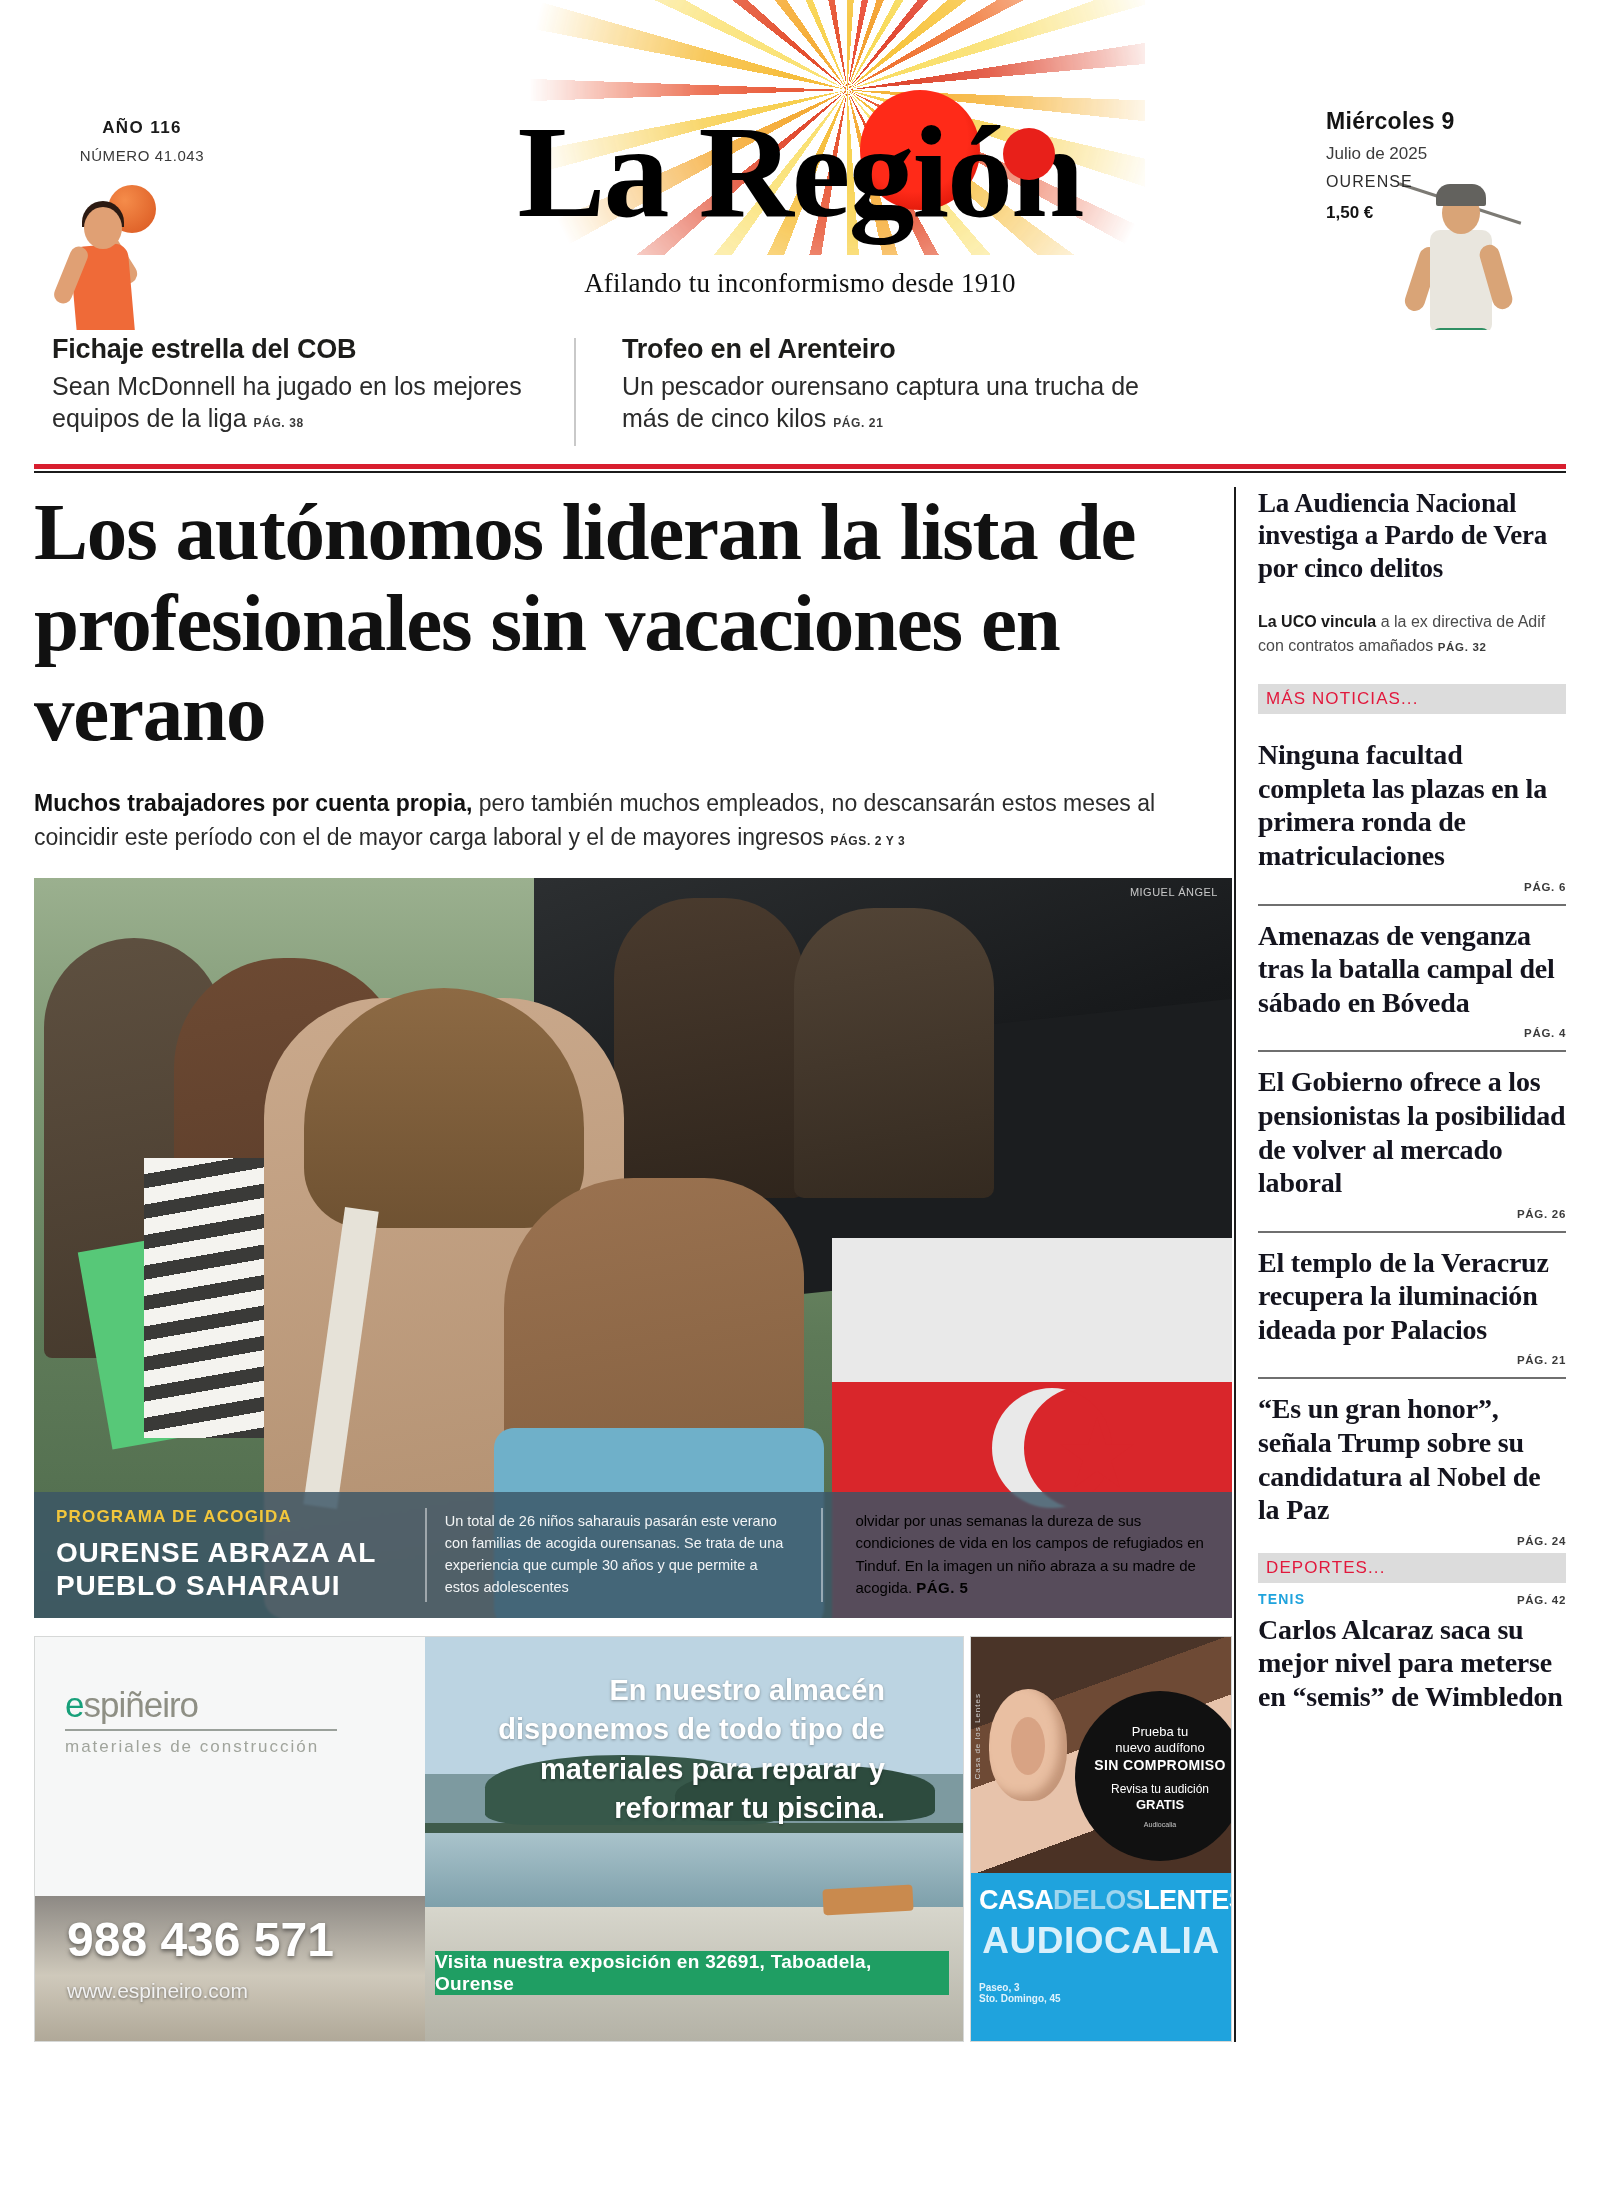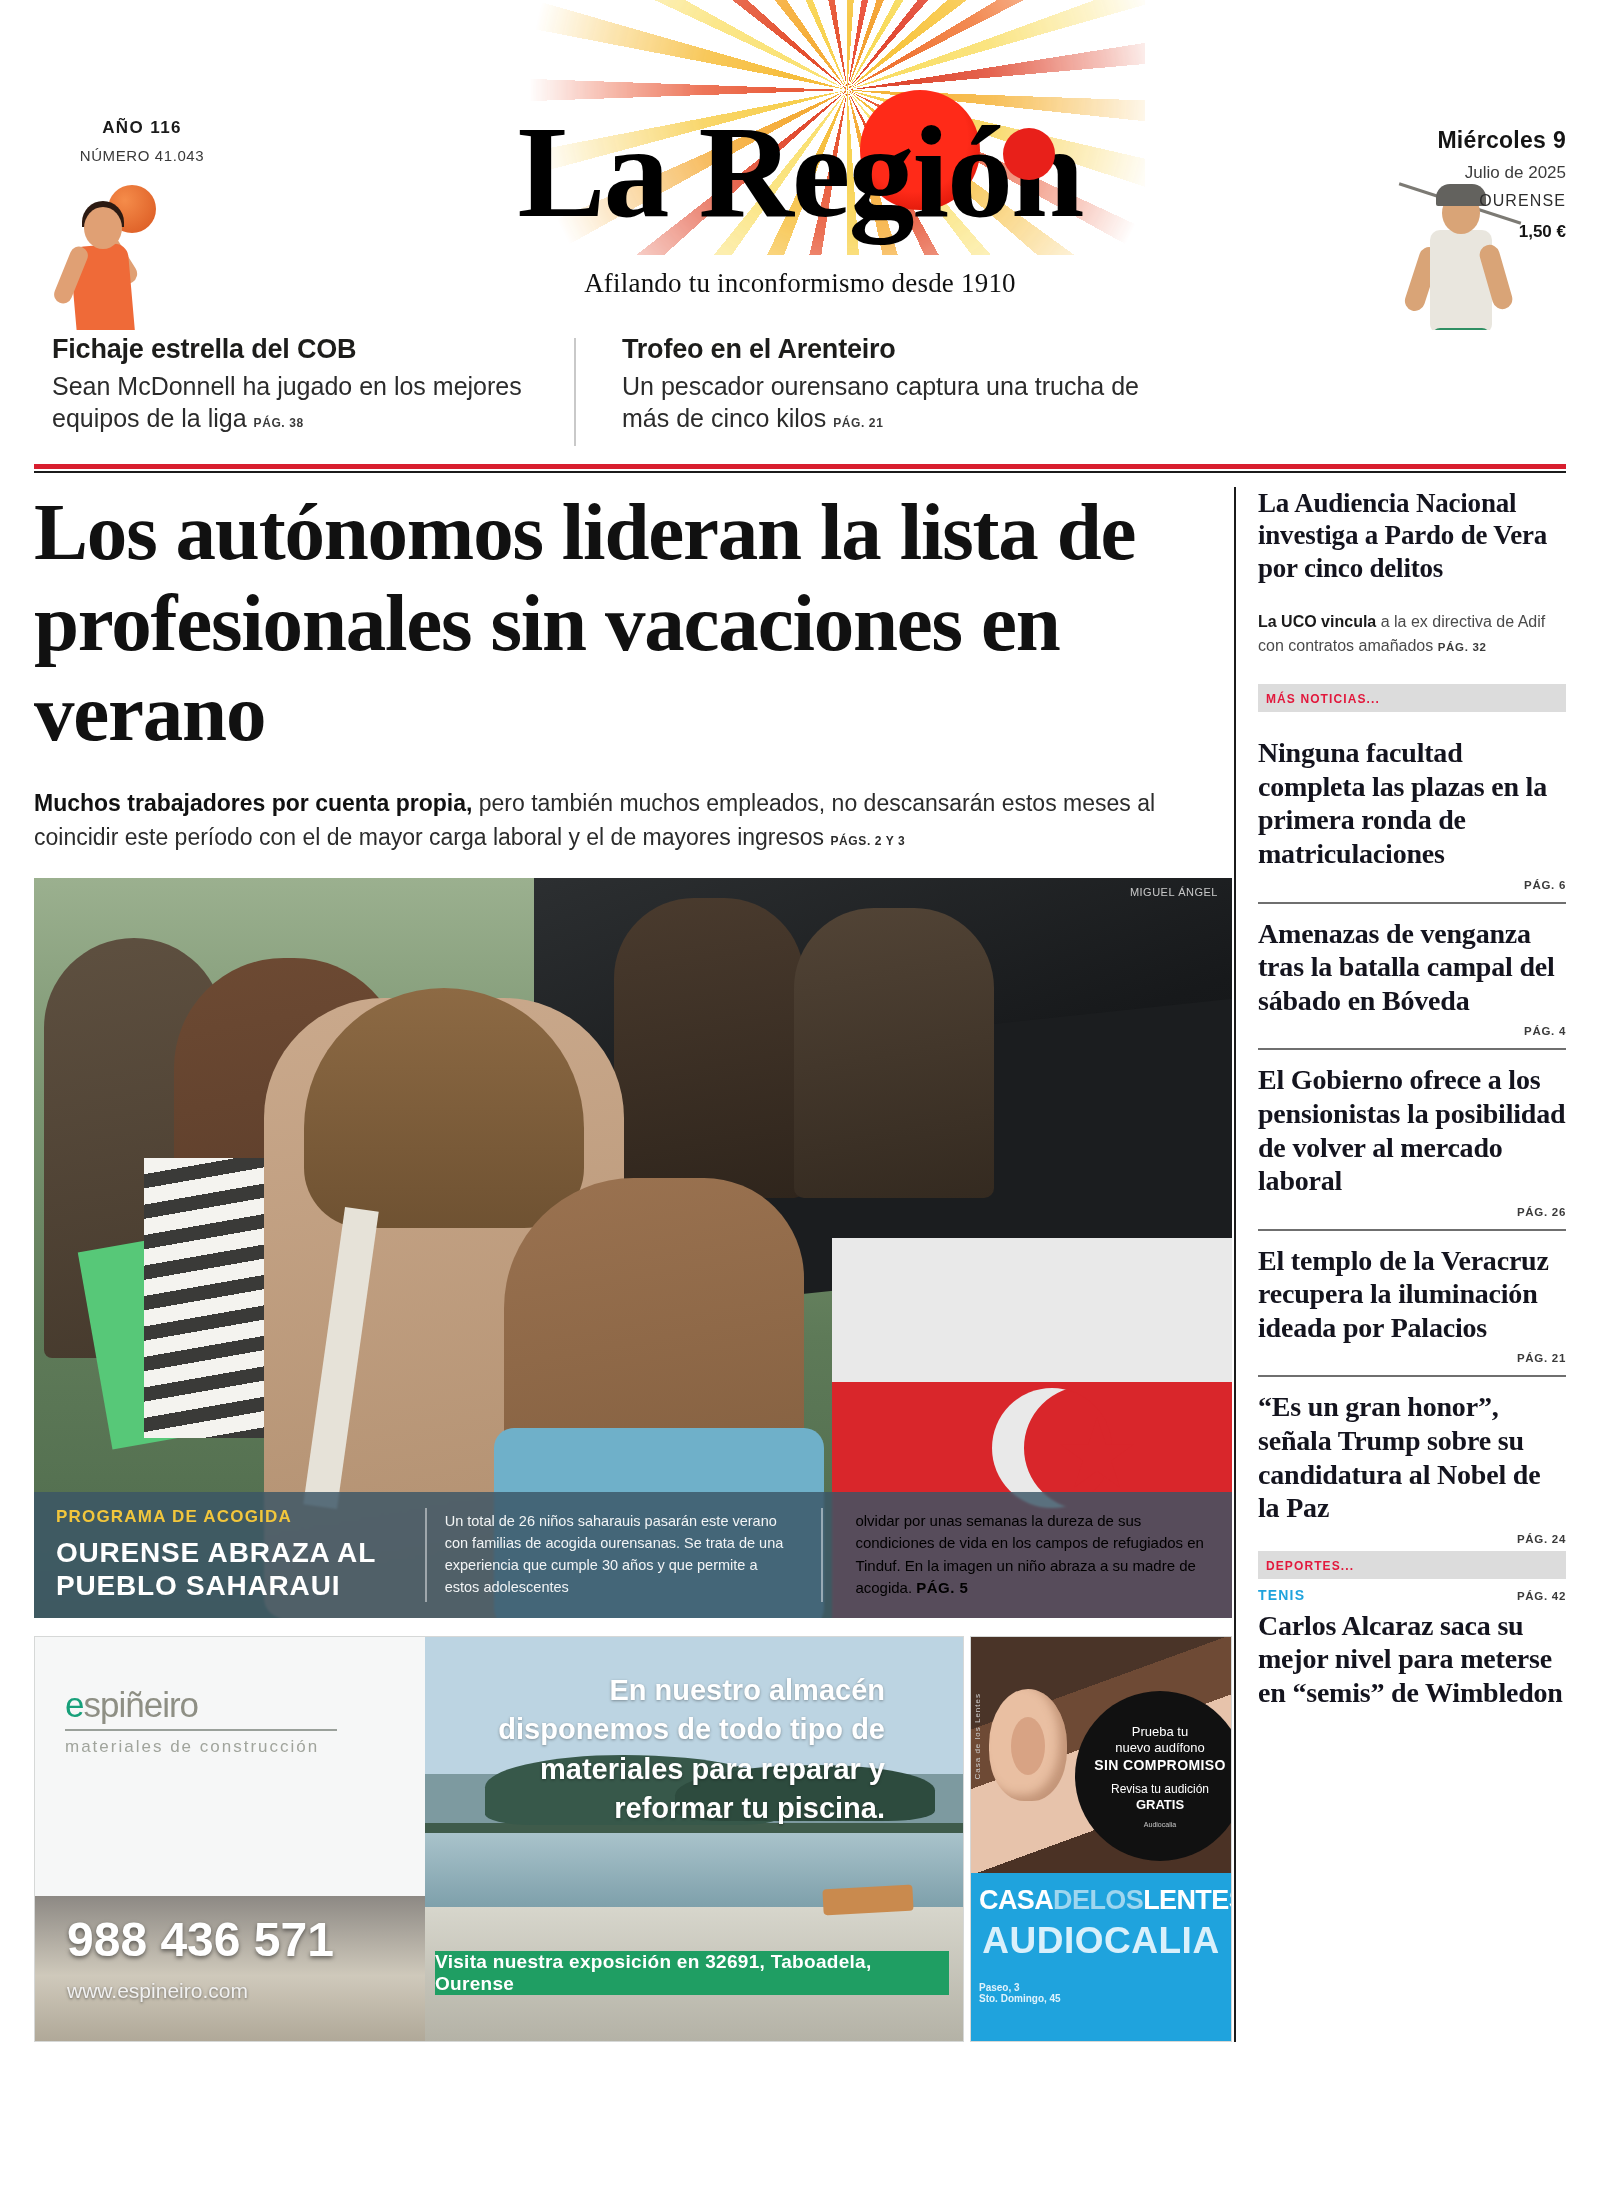--- a/index.html
+++ b/index.html
@@ -57,21 +57,21 @@
     border-radius: 50%; background: radial-gradient(circle at 45% 40%, #ff2a18 0 55%, #e31b0c 75%, #c9150a 100%);
   }
   .edition-left {
     position: absolute; left: 42px; top: 118px; width: 200px;
     text-align: center; color: #1a1a1a;
   }
   .edition-left .l1 { font-size: 17px; font-weight: 700; letter-spacing: 1.4px; }
   .edition-left .l2 { font-size: 15px; font-weight: 400; letter-spacing: .6px; margin-top: 9px; color: #3a3a3a; }
 
   .edition-right {
-    position: absolute; right: 34px; top: 108px; width: 240px; text-align: right; color: #141414; margin-top: 19px;
+    position: absolute; right: 34px; top: 108px; width: 240px; text-align: left; color: #141414;
   }
   .edition-right .d1 { font-size: 23px; font-weight: 700; letter-spacing: .3px; }
   .edition-right .d2 { font-size: 17px; margin-top: 9px; color: #3c3c3c; }
   .edition-right .d3 { font-size: 16px; margin-top: 9px; letter-spacing: 1.1px; color: #2d2d2d; }
   .edition-right .d4 { font-size: 17px; margin-top: 12px; font-weight: 600; }
 
   .logo-wrap { position: absolute; left: 0; right: 0; top: 106px; text-align: center; }
   .logo {
     font-family: "Liberation Serif", serif; font-weight: 700;
     font-size: 132px; line-height: 1; letter-spacing: -2px; color: #000;
@@ -217,21 +217,21 @@
   .side-lead {
     font-family: "Liberation Serif", serif; font-weight: 700; font-size: 27px;
     line-height: 1.2; color: #14141e; letter-spacing: -.2px;
   }
   .side-lead-sub { margin-top: 26px; font-size: 16px; line-height: 1.5; color: #4a4a4a; }
   .side-lead-sub b { color: #1a1a1a; }
   .pg { font-size: 11.5px; font-weight: 700; letter-spacing: .7px; color: #3a3a3a; }
   .pg-right { text-align: right; margin-top: 8px; }
 
   .sec-band { margin-top: 26px; background: #dcdcdc; padding: 5px 8px; }
-  .sec-band .lbl { color: #e2183c; font-size: 12px; font-weight: 700; letter-spacing: 1.1px; text-align: center; }
+  .sec-band .lbl { color: #e2183c; font-size: 17px; font-weight: 400; letter-spacing: 1.1px; text-align: center; }
 
   .side-item { border-top: 2px solid #6f6f6f; padding-top: 13px; margin-top: 11px; }
   .side-item.first { border-top: none; padding-top: 14px; margin-top: 10px; }
   .side-item h3 {
     font-family: "Liberation Serif", serif; font-weight: 700; font-size: 28px;
     line-height: 1.2; color: #14141e; letter-spacing: -.2px;
   }
   .sport-kicker-row { display: flex; justify-content: space-between; align-items: baseline; margin-top: 8px; }
   .sport-kicker { color: #1fa3dd; font-size: 14px; font-weight: 700; letter-spacing: 1.2px; }
 </style>

